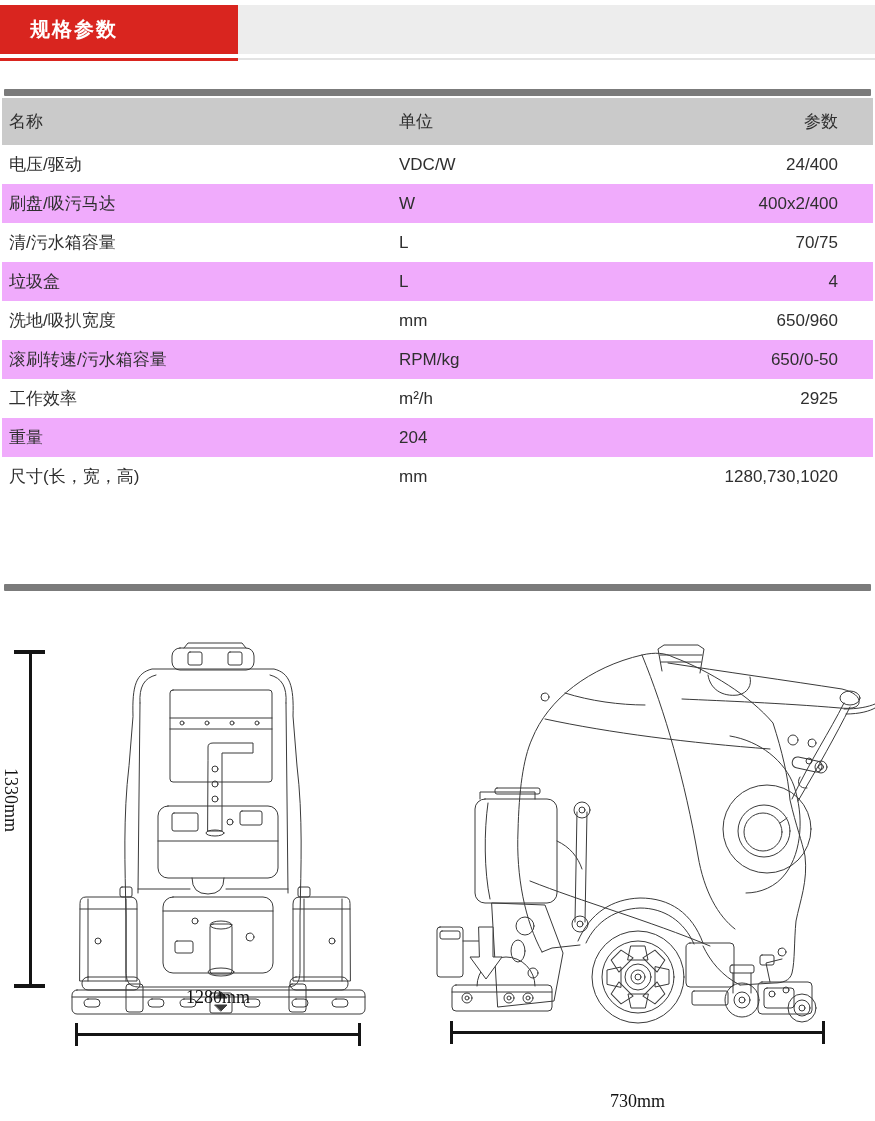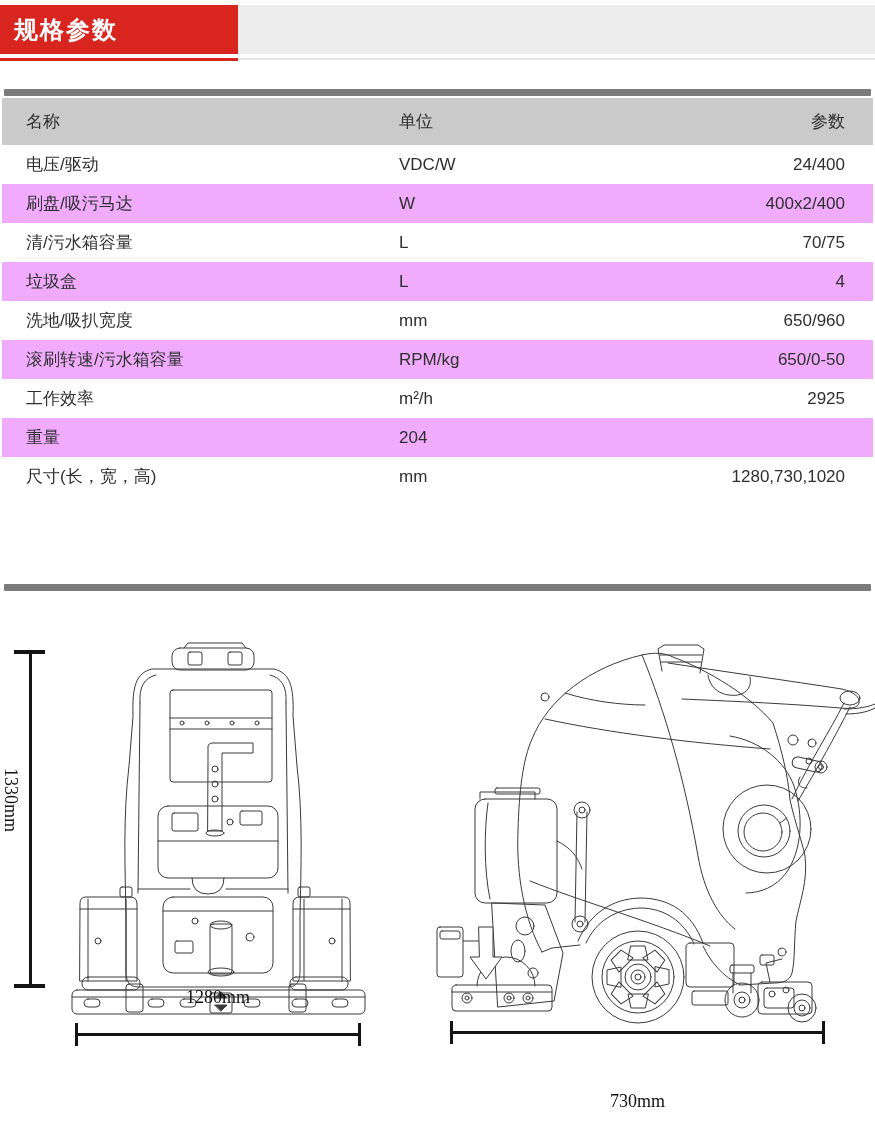--- a/index.html
+++ b/index.html
@@ -3,35 +3,35 @@
 <meta charset="utf-8">
 <style>
   html,body{margin:0;padding:0;background:#ffffff}
   #page{position:relative;width:875px;height:1121px;background:#fff;overflow:hidden;
         font-family:"Liberation Sans","DejaVu Sans",sans-serif;color:#303030}
 
   
   .header-band{position:absolute;left:0;top:5px;width:875px;height:49px;background:#EDEDED}
   .title-block{position:absolute;left:0;top:5px;width:238px;height:49px;background:#D9251F;
                display:flex;align-items:center}
-  .title-text{color:#fff;font-size:24px;font-weight:700;padding-left:14px;letter-spacing:2px}
+  .title-text{color:#fff;font-size:20px;font-weight:700;padding-left:30px;letter-spacing:2px}
   .title-underline-red{position:absolute;left:0;top:58px;width:238px;height:3px;background:#D9251F}
   .title-underline-gray{position:absolute;left:238px;top:58px;width:637px;height:2px;background:#E3E3E3}
 
   
   .divider-bar{position:absolute;left:4px;width:867px;height:7px;background:#7B7B7B;border-radius:1px}
   .divider-top{top:89px}
   .divider-bottom{top:584px}
   .spec-table{position:absolute;left:2px;top:98px;width:871px}
   .trow{display:flex;align-items:center;height:39px;font-size:17px;color:#2f2f2f}
   .trow.thead{height:47px;background:#CACACA}
   .trow.alt{background:#f0abfc}
-  .cell-name{width:397px;padding-left:24px;box-sizing:border-box}
+  .cell-name{width:397px;padding-left:7px;box-sizing:border-box}
   .cell-unit{flex:1}
-  .cell-value{padding-right:28px;text-align:right;white-space:nowrap}
+  .cell-value{padding-right:35px;text-align:right;white-space:nowrap}
 
   
   svg.drawing{position:absolute}
   #front-view{left:60px;top:641px}
   #side-view{left:430px;top:641px}
   .dim{position:absolute;background:#141414}
   .vdim-line{left:29px;top:652px;width:3px;height:334px}
   .vdim-cap-top{left:14px;top:650px;width:31px;height:4px}
   .vdim-cap-bottom{left:14px;top:984px;width:31px;height:4px}
   .h1-line{left:75px;top:1033px;width:286px;height:3px}

